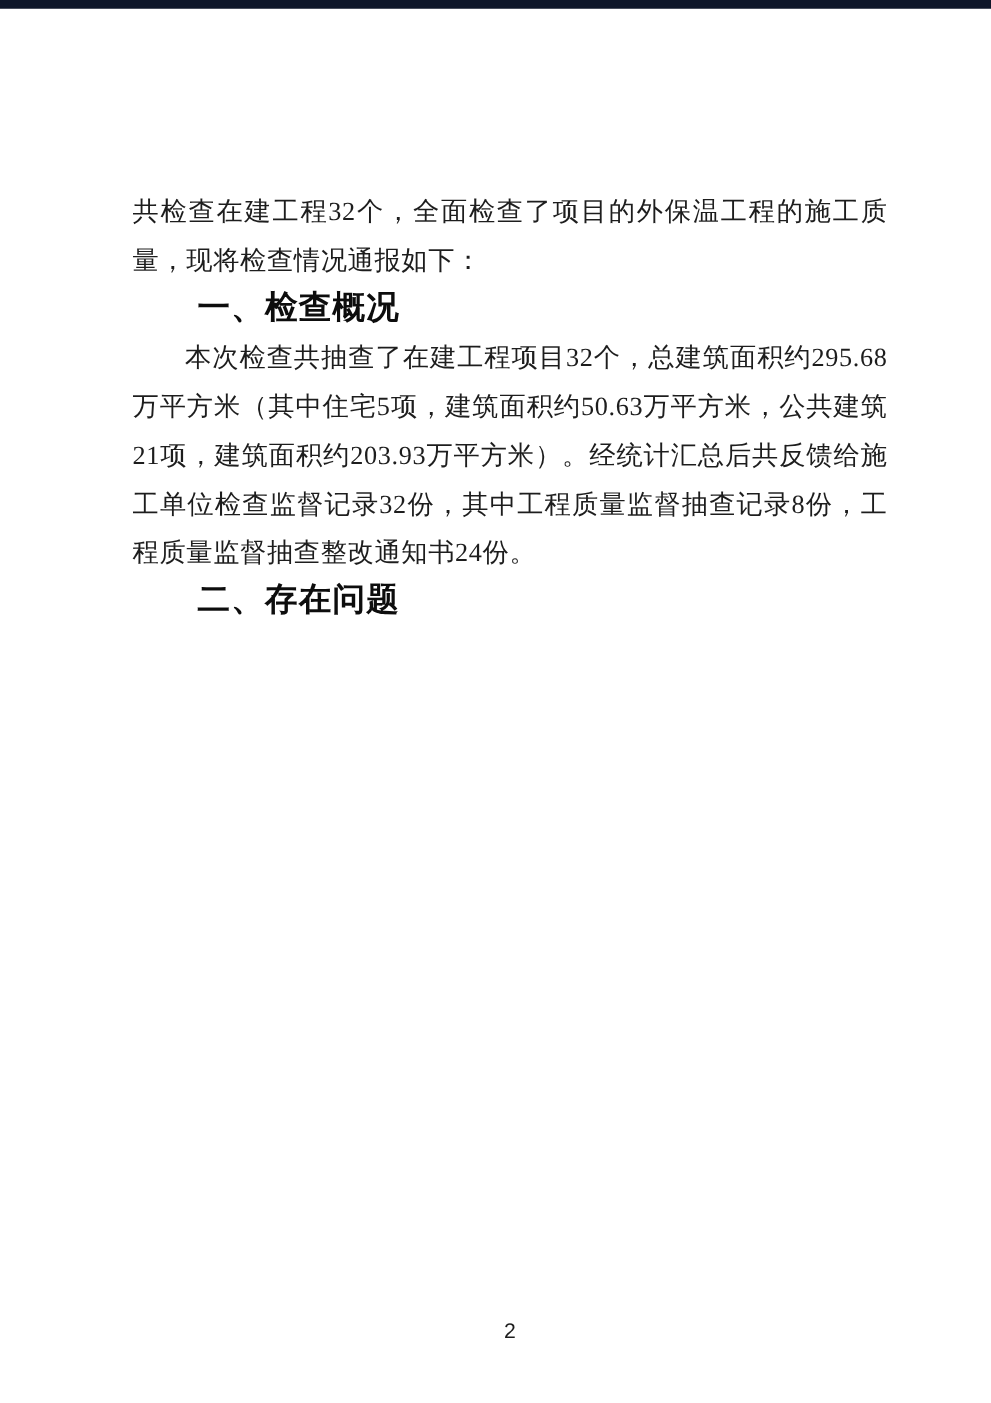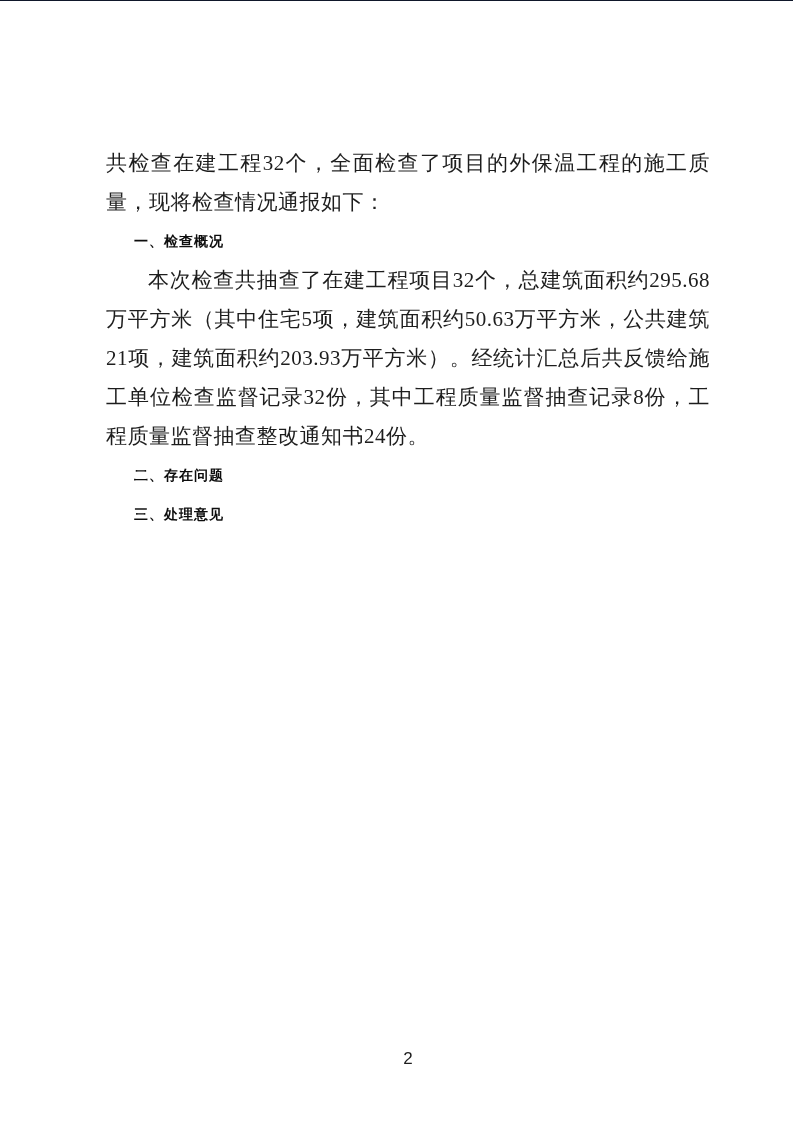--- a/index.html
+++ b/index.html
@@ -6,21 +6,21 @@
     margin: 0;
     padding: 0;
     background: #ffffff;
   }
   .page {
     position: relative;
     width: 793px;
     height: 1080px;
     background: #ffffff;
     overflow: hidden;
-    border-top: 1px solid #0f172a;
+    border-top: 7px solid #0f172a;
     box-sizing: border-box;
     font-family: "Liberation Serif", "DejaVu Serif", serif;
   }
   .content {
     position: absolute;
     left: 106px;
     top: 143px;
     width: 604px;
   }
   .par {
@@ -31,26 +31,26 @@
     text-align: justify;
     text-justify: inter-character;
     font-family: "Liberation Serif", "DejaVu Serif", serif;
     letter-spacing: 0.5px;
   }
   .par.indent {
     text-indent: 2em;
   }
   .heading {
     margin: 0;
-    font-size: 14px;
+    font-size: 26px;
     line-height: 39px;
     color: #0d0d0d;
     font-weight: 700;
     text-indent: 2em;
-    font-family: Liberation Serif, serif;
+    font-family: Liberation Mono, monospace;
     letter-spacing: 1px;
   }
   .page-number {
     position: absolute;
     left: 106px;
     top: 1048px;
     width: 604px;
     text-align: center;
     font-size: 17px;
     color: #1d1d1d;
@@ -59,16 +59,15 @@
 </style>
 </head>
 <body>
 
 <div class="page">
   <div class="content" id="doc-body">
       <p class="par">共检查在建工程32个，全面检查了项目的外保温工程的施工质量，现将检查情况通报如下：</p>
       <p class="heading">一、检查概况</p>
       <p class="par indent">本次检查共抽查了在建工程项目32个，总建筑面积约295.68万平方米（其中住宅5项，建筑面积约50.63万平方米，公共建筑21项，建筑面积约203.93万平方米）。经统计汇总后共反馈给施工单位检查监督记录32份，其中工程质量监督抽查记录8份，工程质量监督抽查整改通知书24份。</p>
       <p class="heading">二、存在问题</p>
-      <p class="heading">三、处理意见</p>
     </div>
   <div class="page-number">2</div>
 </div>
 
 </body></html>

